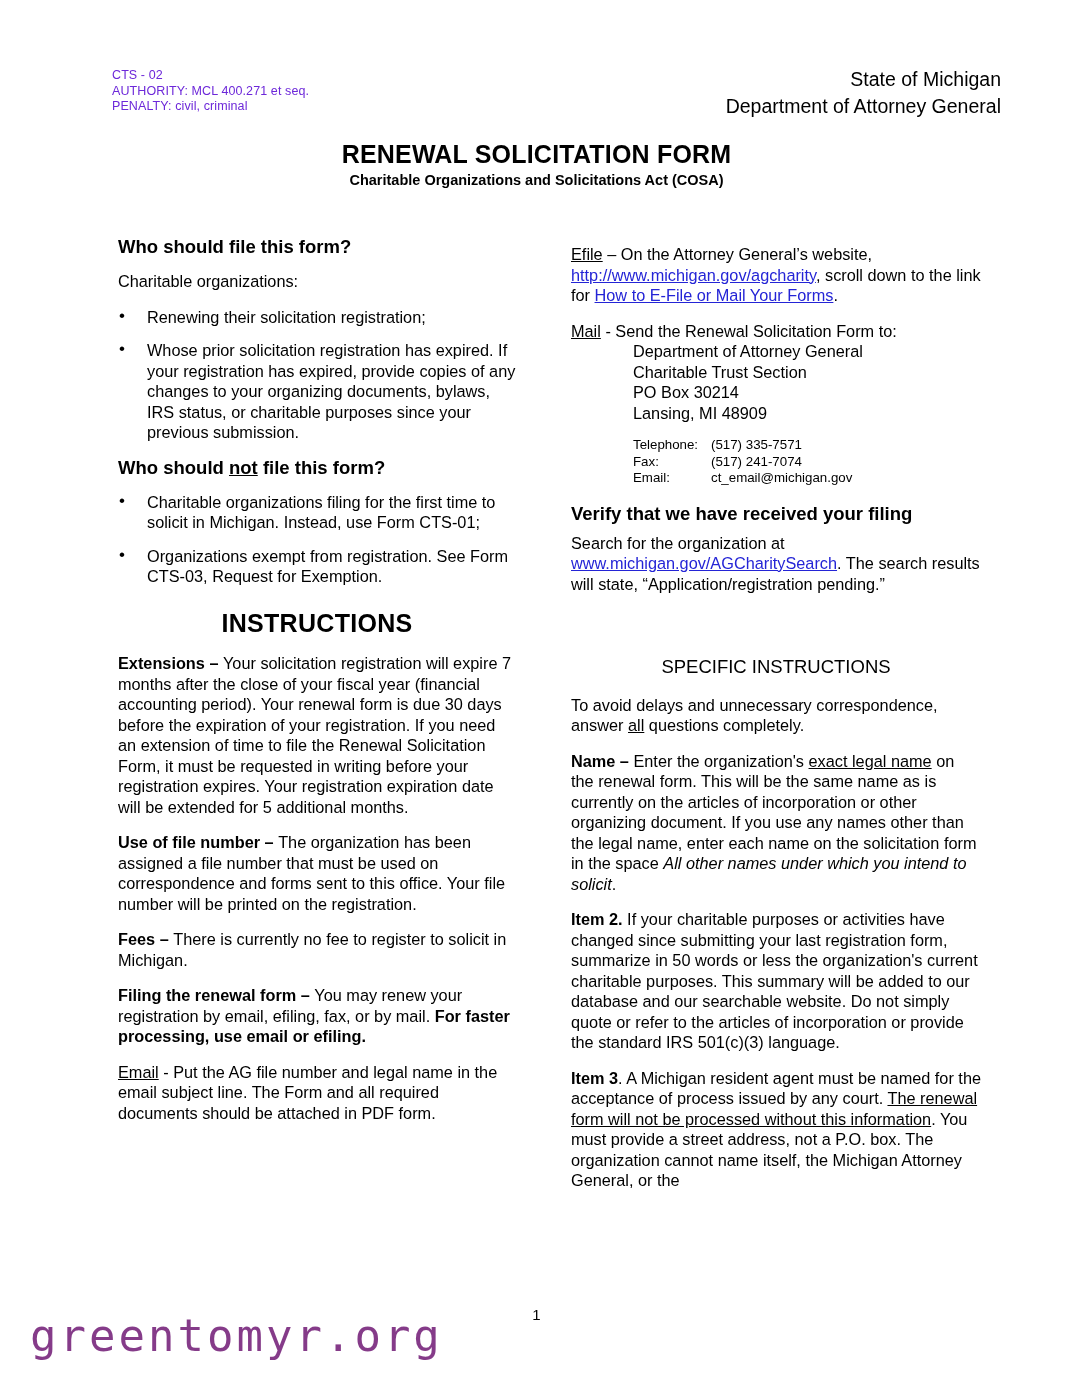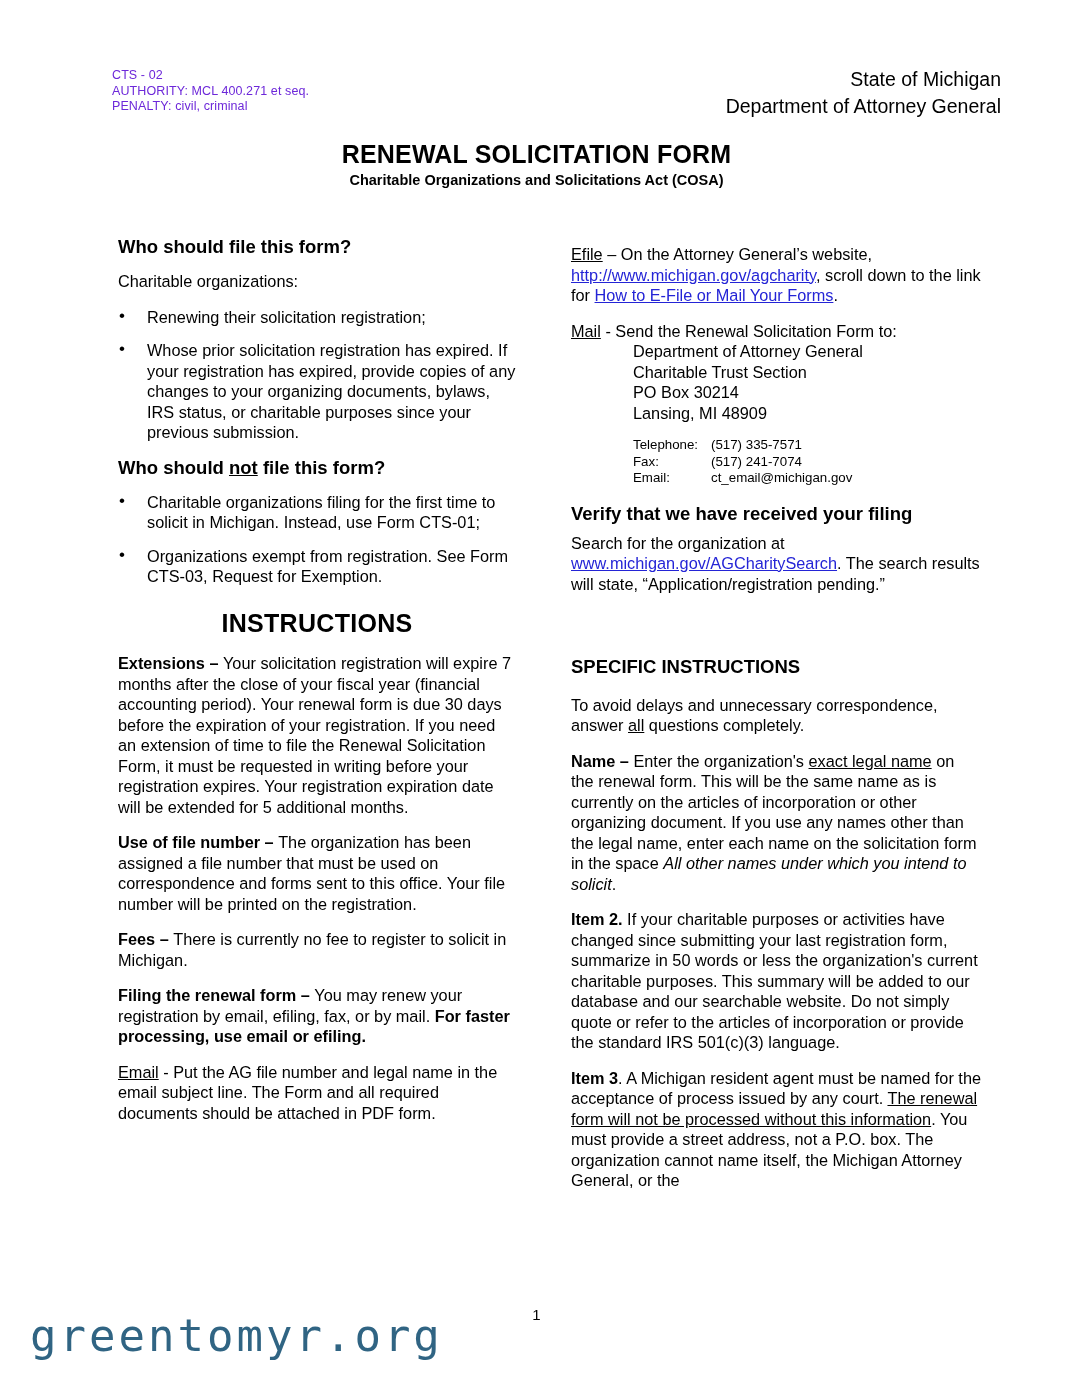--- a/index.html
+++ b/index.html
@@ -100,21 +100,22 @@
     letter-spacing: 0.3px;
   }
   h3.center-sub {
     font-size: 18.5px;
     font-weight: bold;
     text-align: center;
     margin: 0 0 22px 0;
   }
   h3.center-sub2 {
     font-size: 18.5px;
-    font-weight: bold;
+    font-weight: normal;
+    text-align: center;
     margin: 0 0 17px 0;
   }
 
   ul.bullets {
     list-style: none;
     margin: 0 0 14px 0;
     padding: 0;
   }
   ul.bullets li {
     position: relative;
@@ -165,21 +166,21 @@
     text-align: center;
     font-size: 15px;
   }
   .watermark {
     position: absolute;
     left: 30px;
     top: 1310px;
     font-family: "DejaVu Sans Mono", "Liberation Mono", monospace;
     font-size: 44px;
     letter-spacing: 3px;
-    color: #0c4a6e;
+    color: #701a75;
     opacity: 0.85;
     white-space: nowrap;
   }
 </style>
 </head>
 <body>
 
 <div class="page">
 
   <div class="header">

